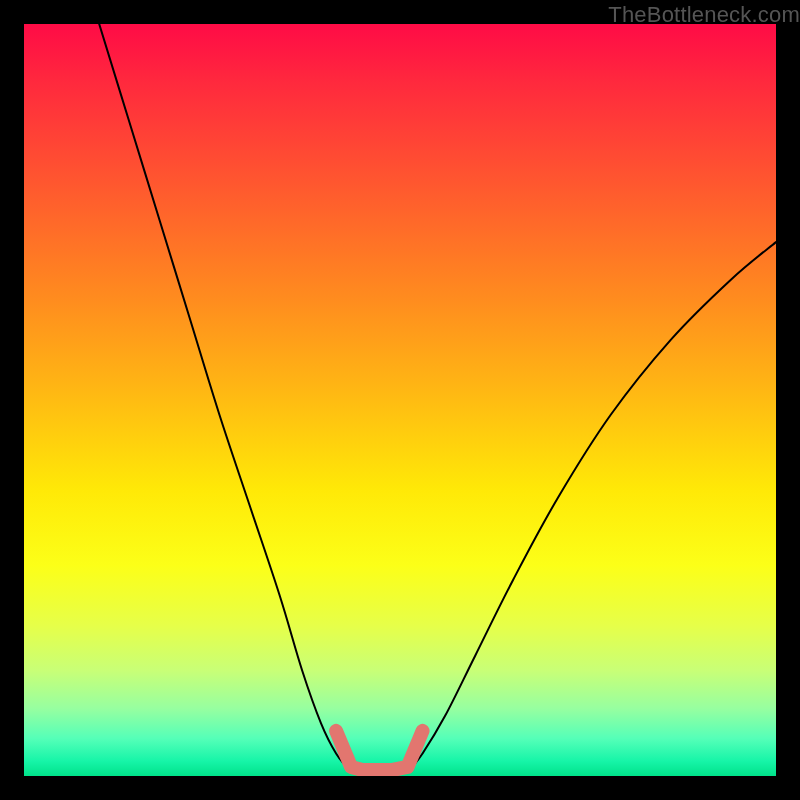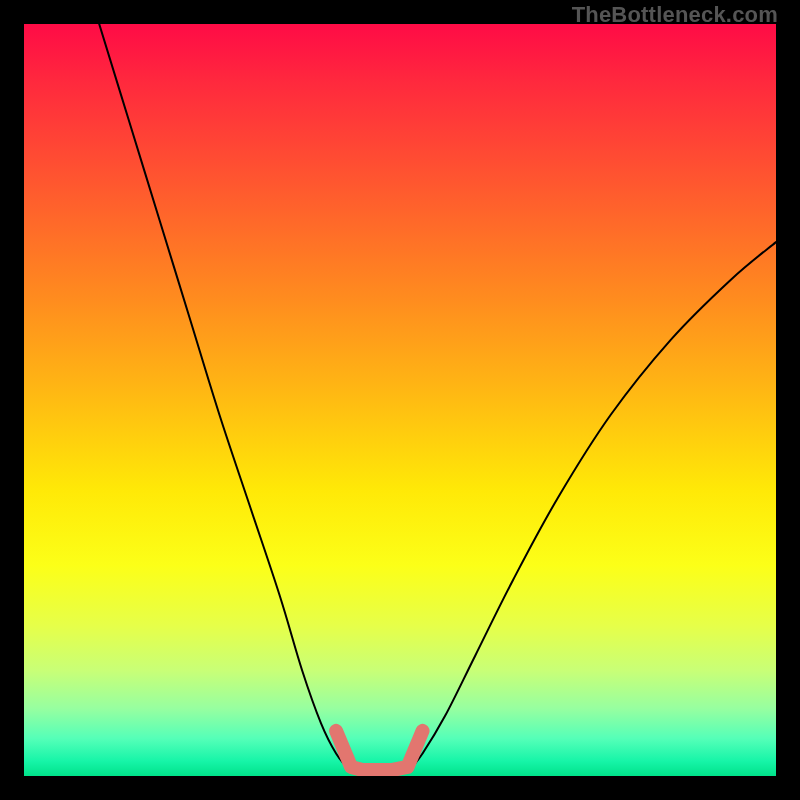--- a/index.html
+++ b/index.html
@@ -13,24 +13,24 @@
   }
   .frame {
     position: relative;
     width: 800px;
     height: 800px;
     background: #000;
   }
   .watermark {
     position: absolute;
     top: 2px;
-    right: 22px;
+    right: 0;
     color: #555;
     font-size: 22px;
-    font-weight: 700;
+    font-weight: 400;
     z-index: 10;
     letter-spacing: 0.2px;
   }
   .plot-area {
     position: absolute;
     left: 24px;
     top: 24px;
     width: 752px;
     height: 752px;
     overflow: hidden;

